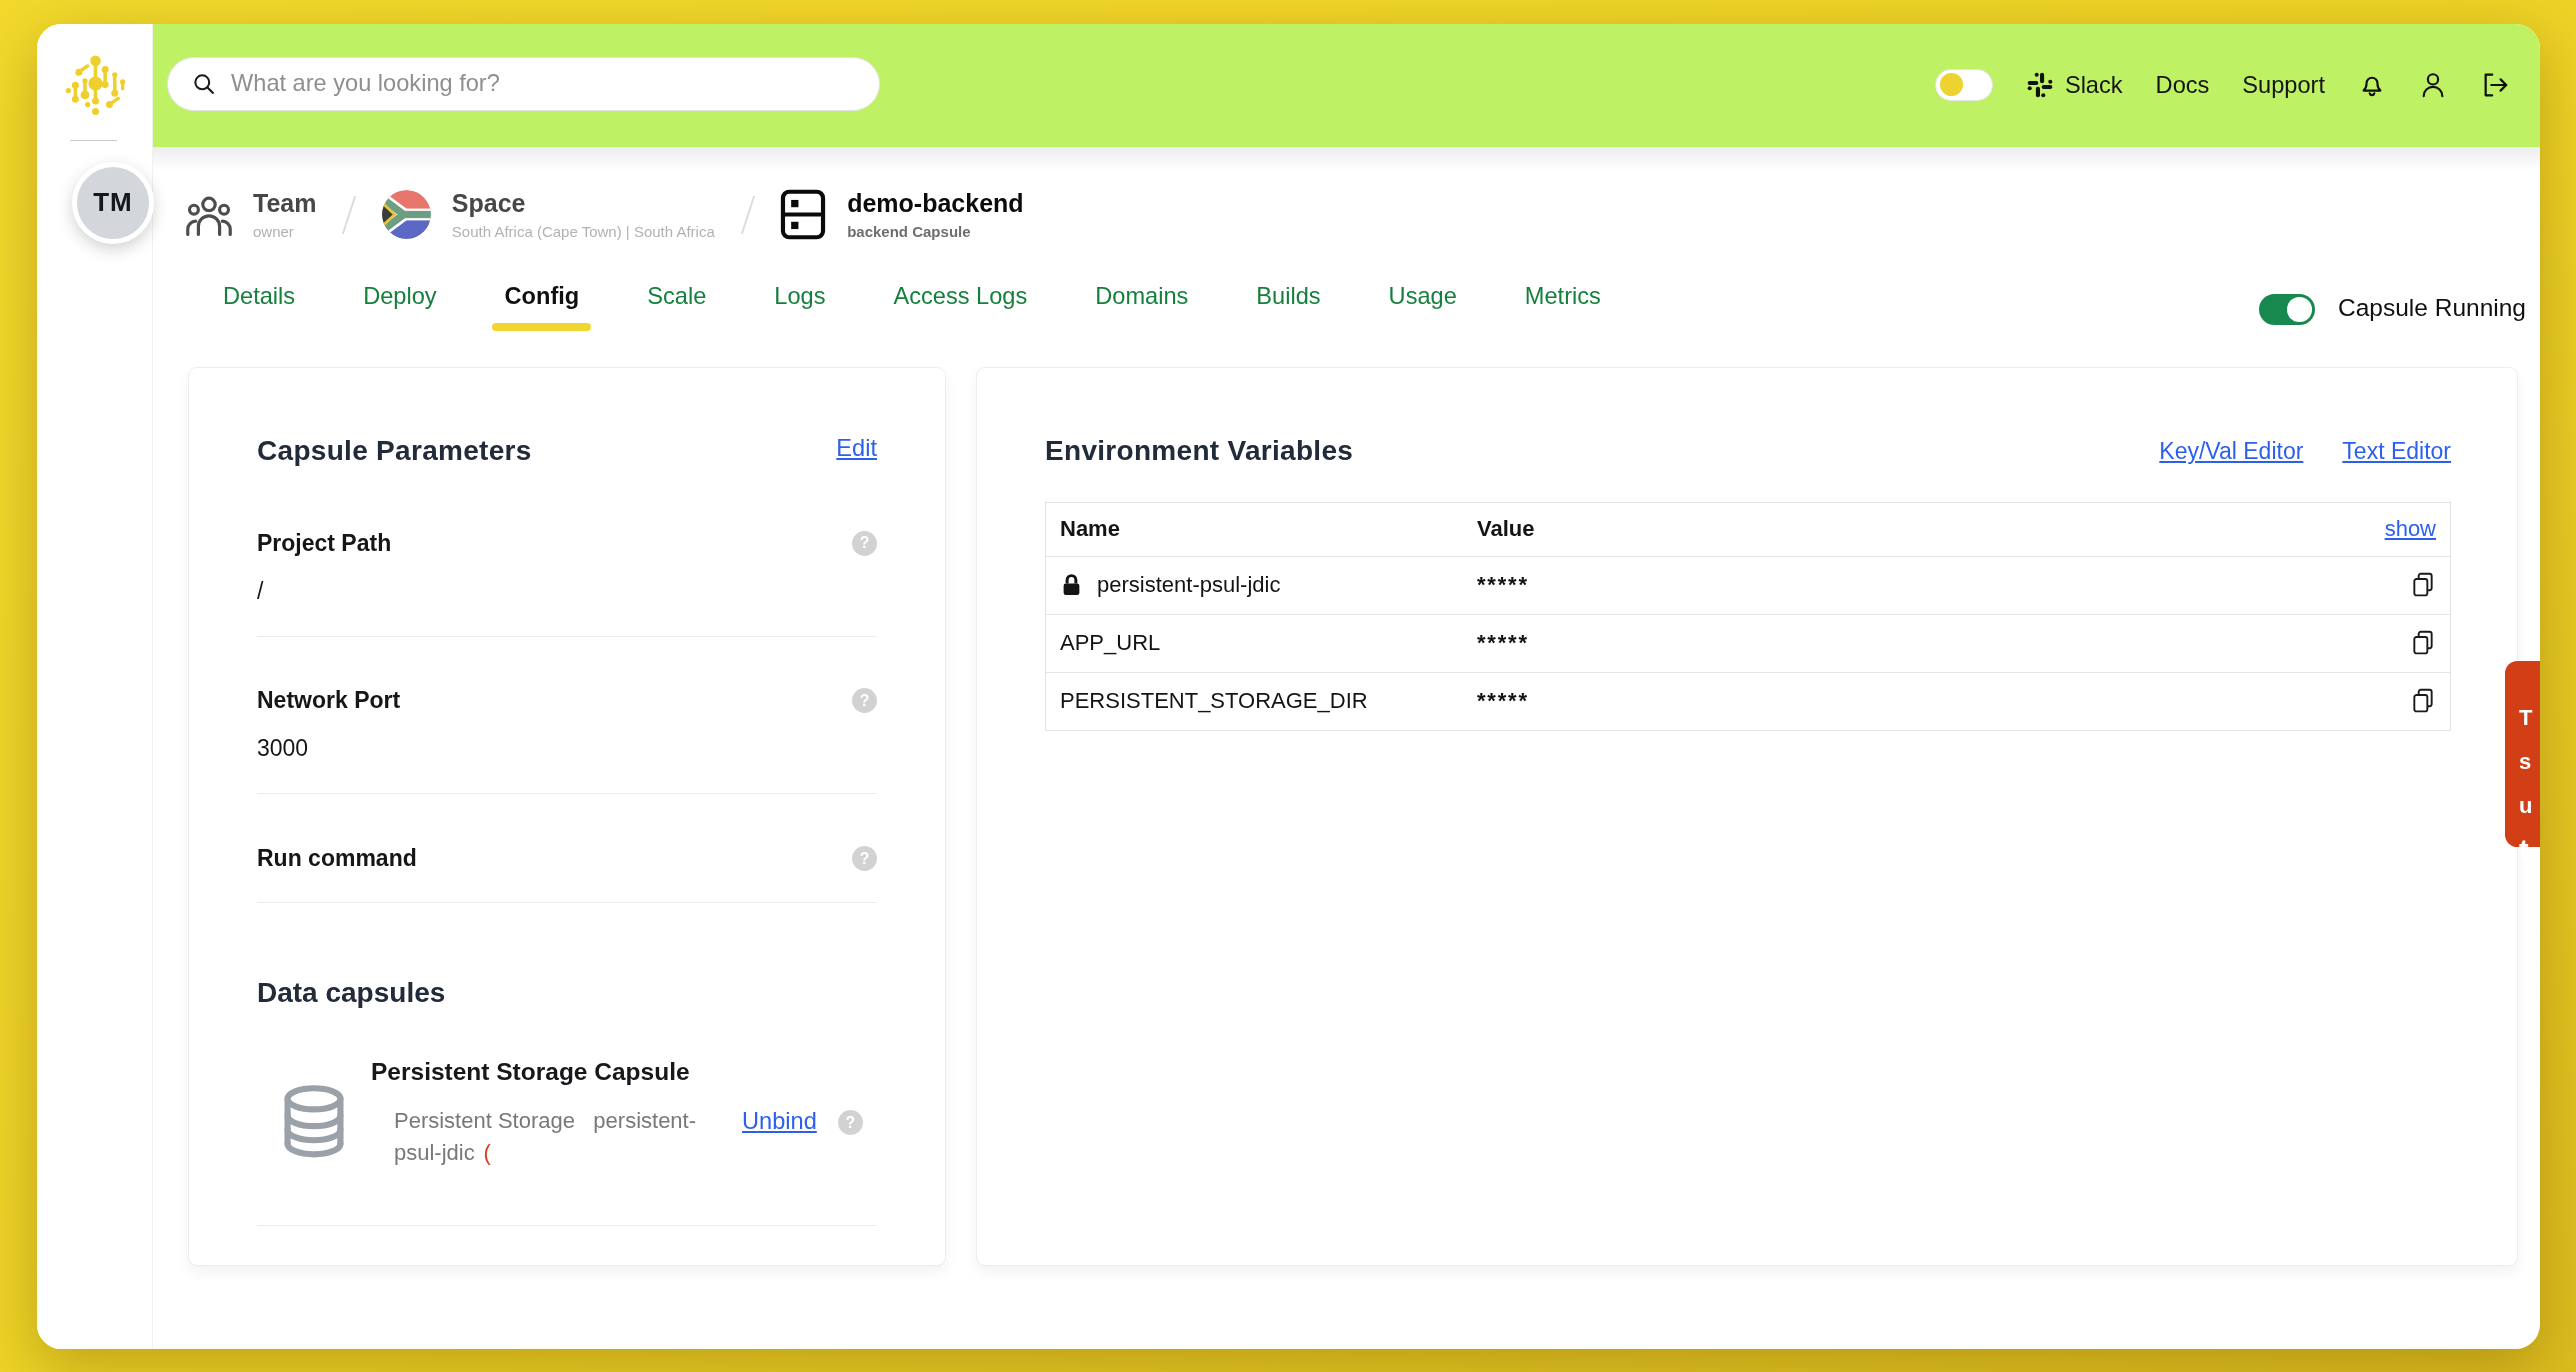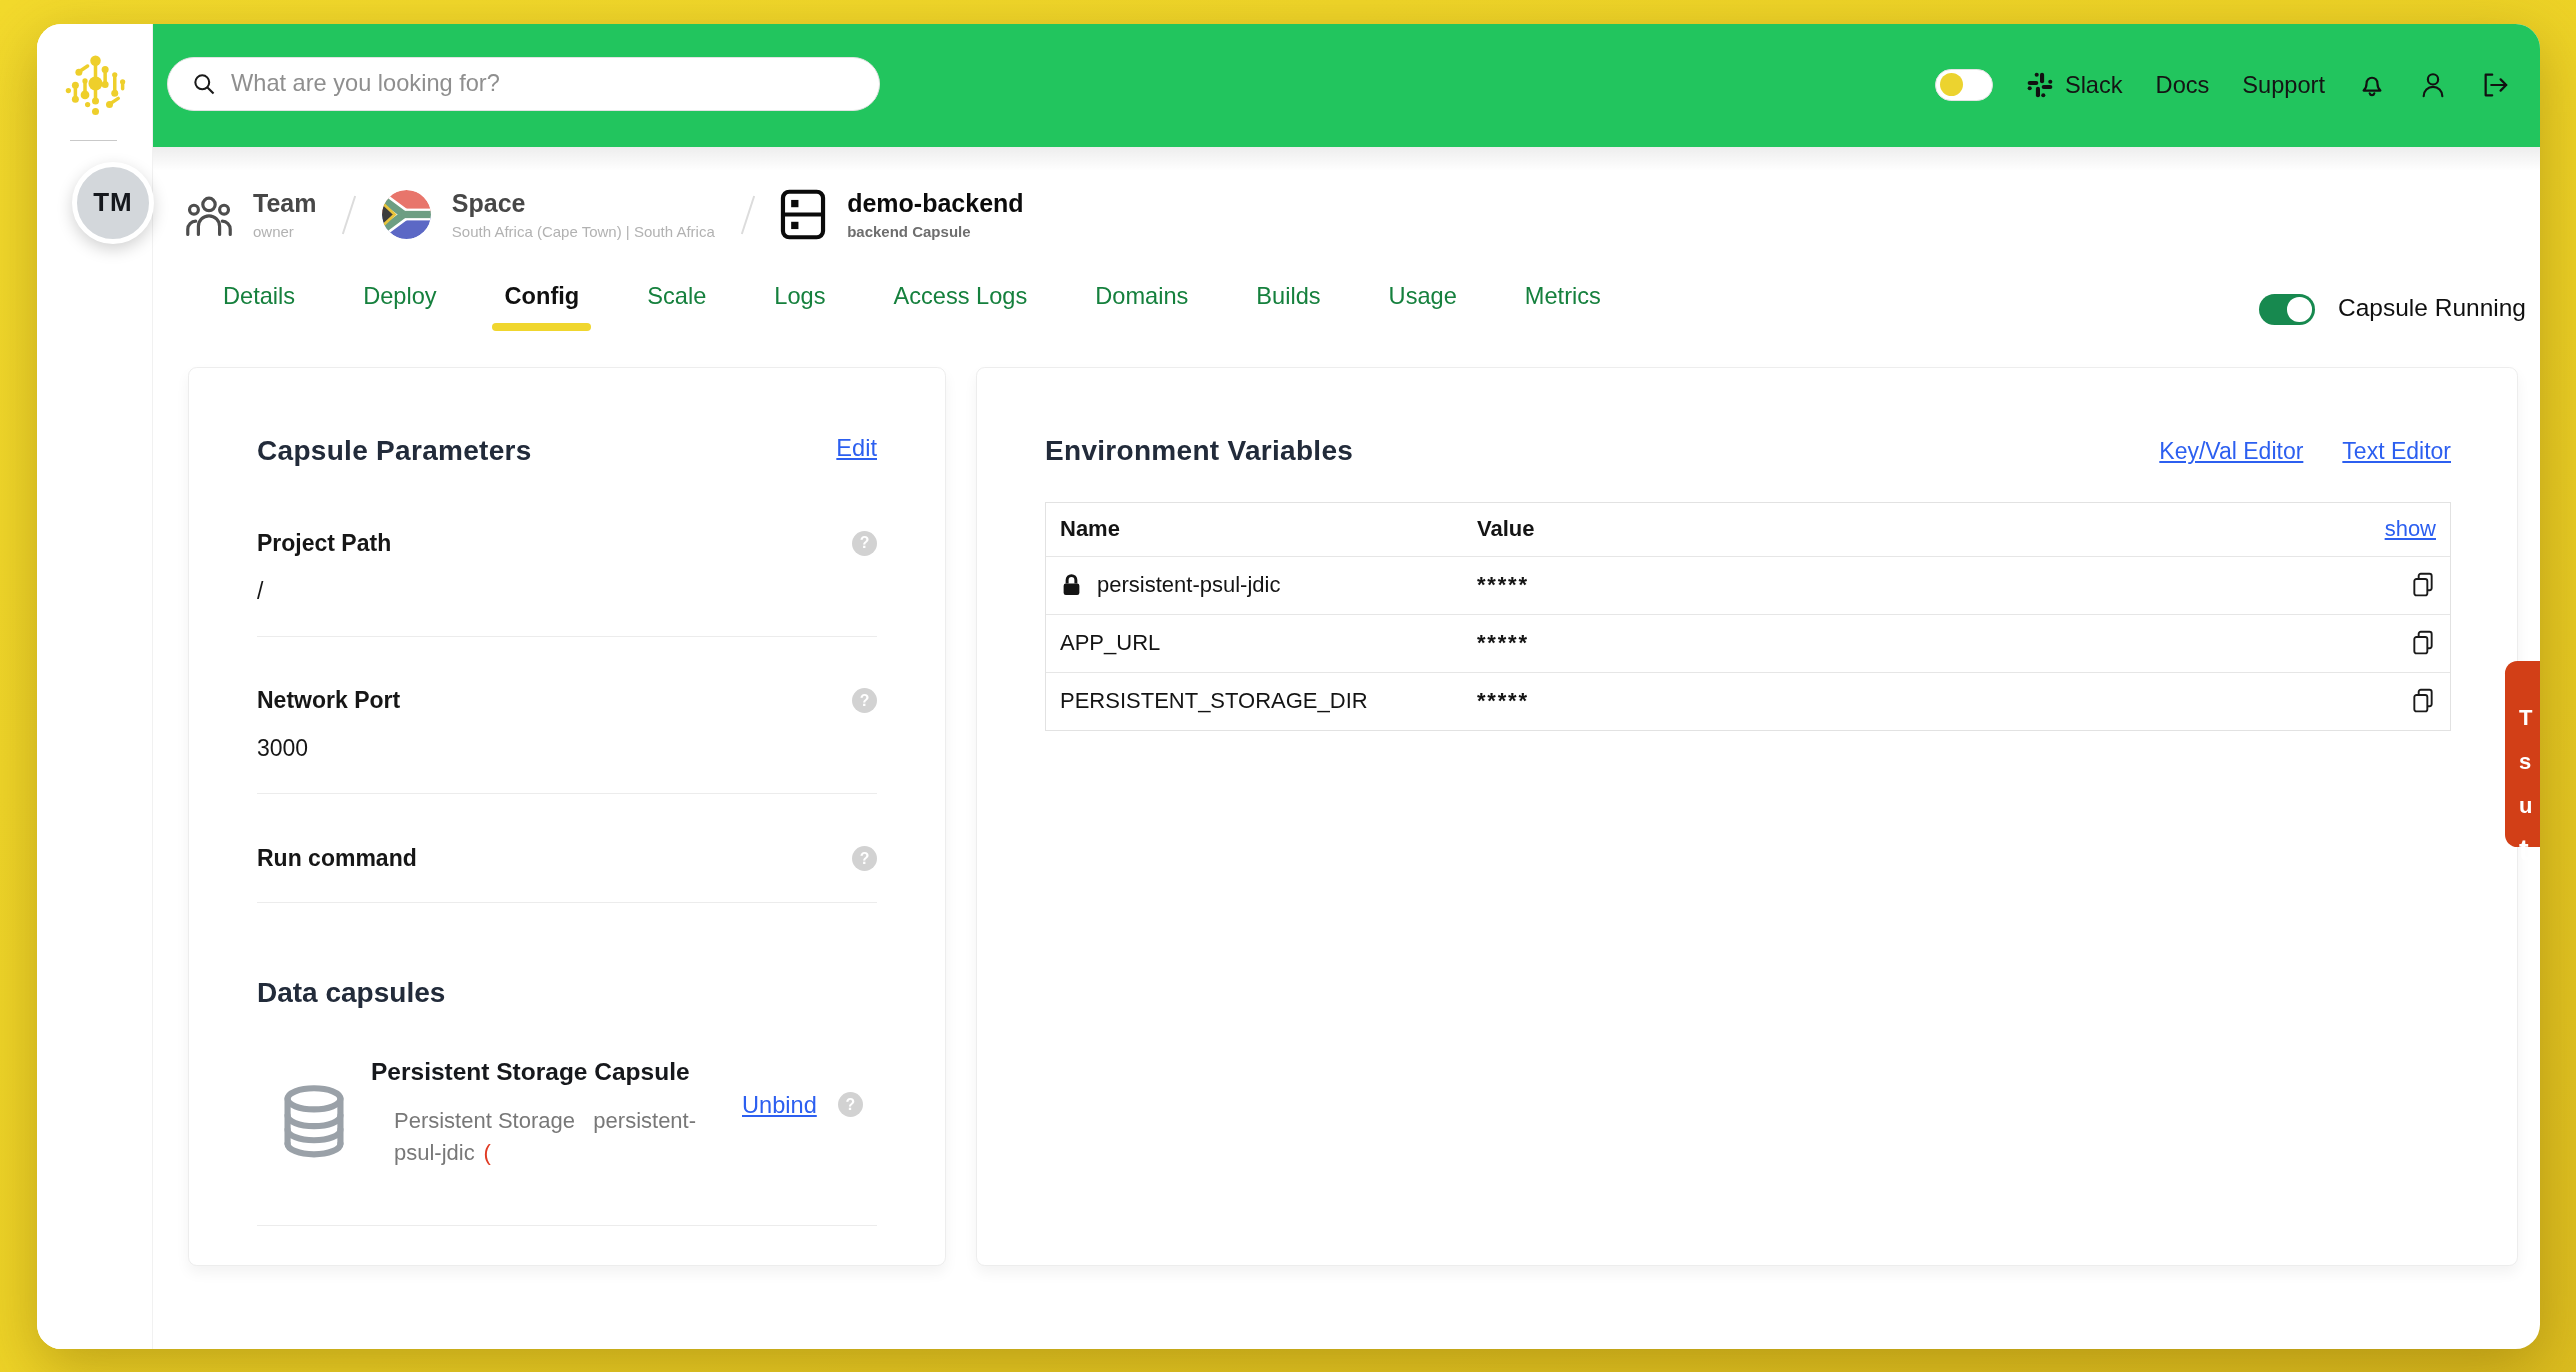--- a/index.html
+++ b/index.html
@@ -17,21 +17,21 @@
   
   .sidebar { position:absolute; left:0; top:0; bottom:0; width:116px; background:#fff;
     border-right:0.9px solid #f1f1f1; z-index:6; }
   .logo { position:absolute; left:27px; top:28px; width:63px; height:70px; cursor:pointer; }
   .logo-divider { position:absolute; left:33px; top:116px; width:47px; height:1.8px; background:#c9c9c9; }
   .avatar { position:absolute; left:35px; top:138px; width:82px; height:82px; border-radius:50%;
     background:#d3d7db; border:5.3px solid #fff; box-shadow:0 5.3px 15.8px rgba(0,0,0,.18);
     display:flex; align-items:center; justify-content:center; z-index:7;
     font-size:26px; font-weight:700; color:#15181d; letter-spacing:0.9px; cursor:pointer; }
   
-  .topbar { position:absolute; left:116px; right:0; top:0; height:123px; background:#22c55e; z-index:5;
+  .topbar { position:absolute; left:116px; right:0; top:0; height:123px; background:#bef264; z-index:5;
     display:flex; align-items:center; }
   .topbar::after { content:''; position:absolute; left:0; right:0; top:100%; height:24.5px;
     background:linear-gradient(rgba(0,0,0,.07),rgba(0,0,0,0)); pointer-events:none; }
   .search { position:absolute; left:14px; top:33px; width:713px; height:54px;
     border:1.8px solid #e2e2e2; border-radius:28px; display:flex; align-items:center;
     padding:0 23px; gap:14px; background:#fff; }
   .search input { border:none; outline:none; flex:1; font-size:23.6px; color:#333;
     font-family:"Liberation Sans", sans-serif; }
   .search input::placeholder { color:#8f8f8f; }
   .top-right { position:absolute; right:30px; top:0; height:123px; display:flex;
@@ -88,21 +88,21 @@
   .field-value:empty { display:none; }
   .hr { margin-top:30px; height:0.9px; background:#ececec; }
   
   .dc-title { margin-top:74px; font-size:28px; font-weight:800; color:#222b3a; }
   .dc-item { margin-top:49px; display:flex; align-items:flex-start; }
   .dc-icon { width:114px; flex:none; display:flex; justify-content:center; padding-top:24.5px; }
   .dc-text { width:350px; }
   .dc-name { font-size:24.5px; font-weight:700; color:#16181c; }
   .dc-sub { margin-top:19px; font-size:22px; color:#787878; line-height:32px;margin-left:23px; }
   .dc-sub .frag { color:#e03b24; margin-left:8.8px; }
-  .dc-actions { display:flex; align-items:flex-start; gap:21px; margin-top:34px; margin-left:21px; }
+  .dc-actions { display:flex; align-items:flex-end; gap:21px; margin-top:50px; margin-left:21px; }
   .dc-divider { margin-top:56px; height:0.9px; background:#ececec; }
   
   .env-table { margin-top:35px; border:0.9px solid #e2e2e2; }
   .trow { display:flex; align-items:center; min-height:58px; padding:0 14px;
     border-top:0.9px solid #e6e6e6; }
   .trow.thead { border-top:none; min-height:53px; }
   .col-name { width:417px; display:flex; align-items:center; gap:14px; font-size:22px; color:#141414; }
   .thead .col-name, .thead .col-value { font-weight:700; }
   .col-value { flex:1; font-size:22px; color:#141414; }
   .stars { font-weight:700; letter-spacing:1.8px; }

